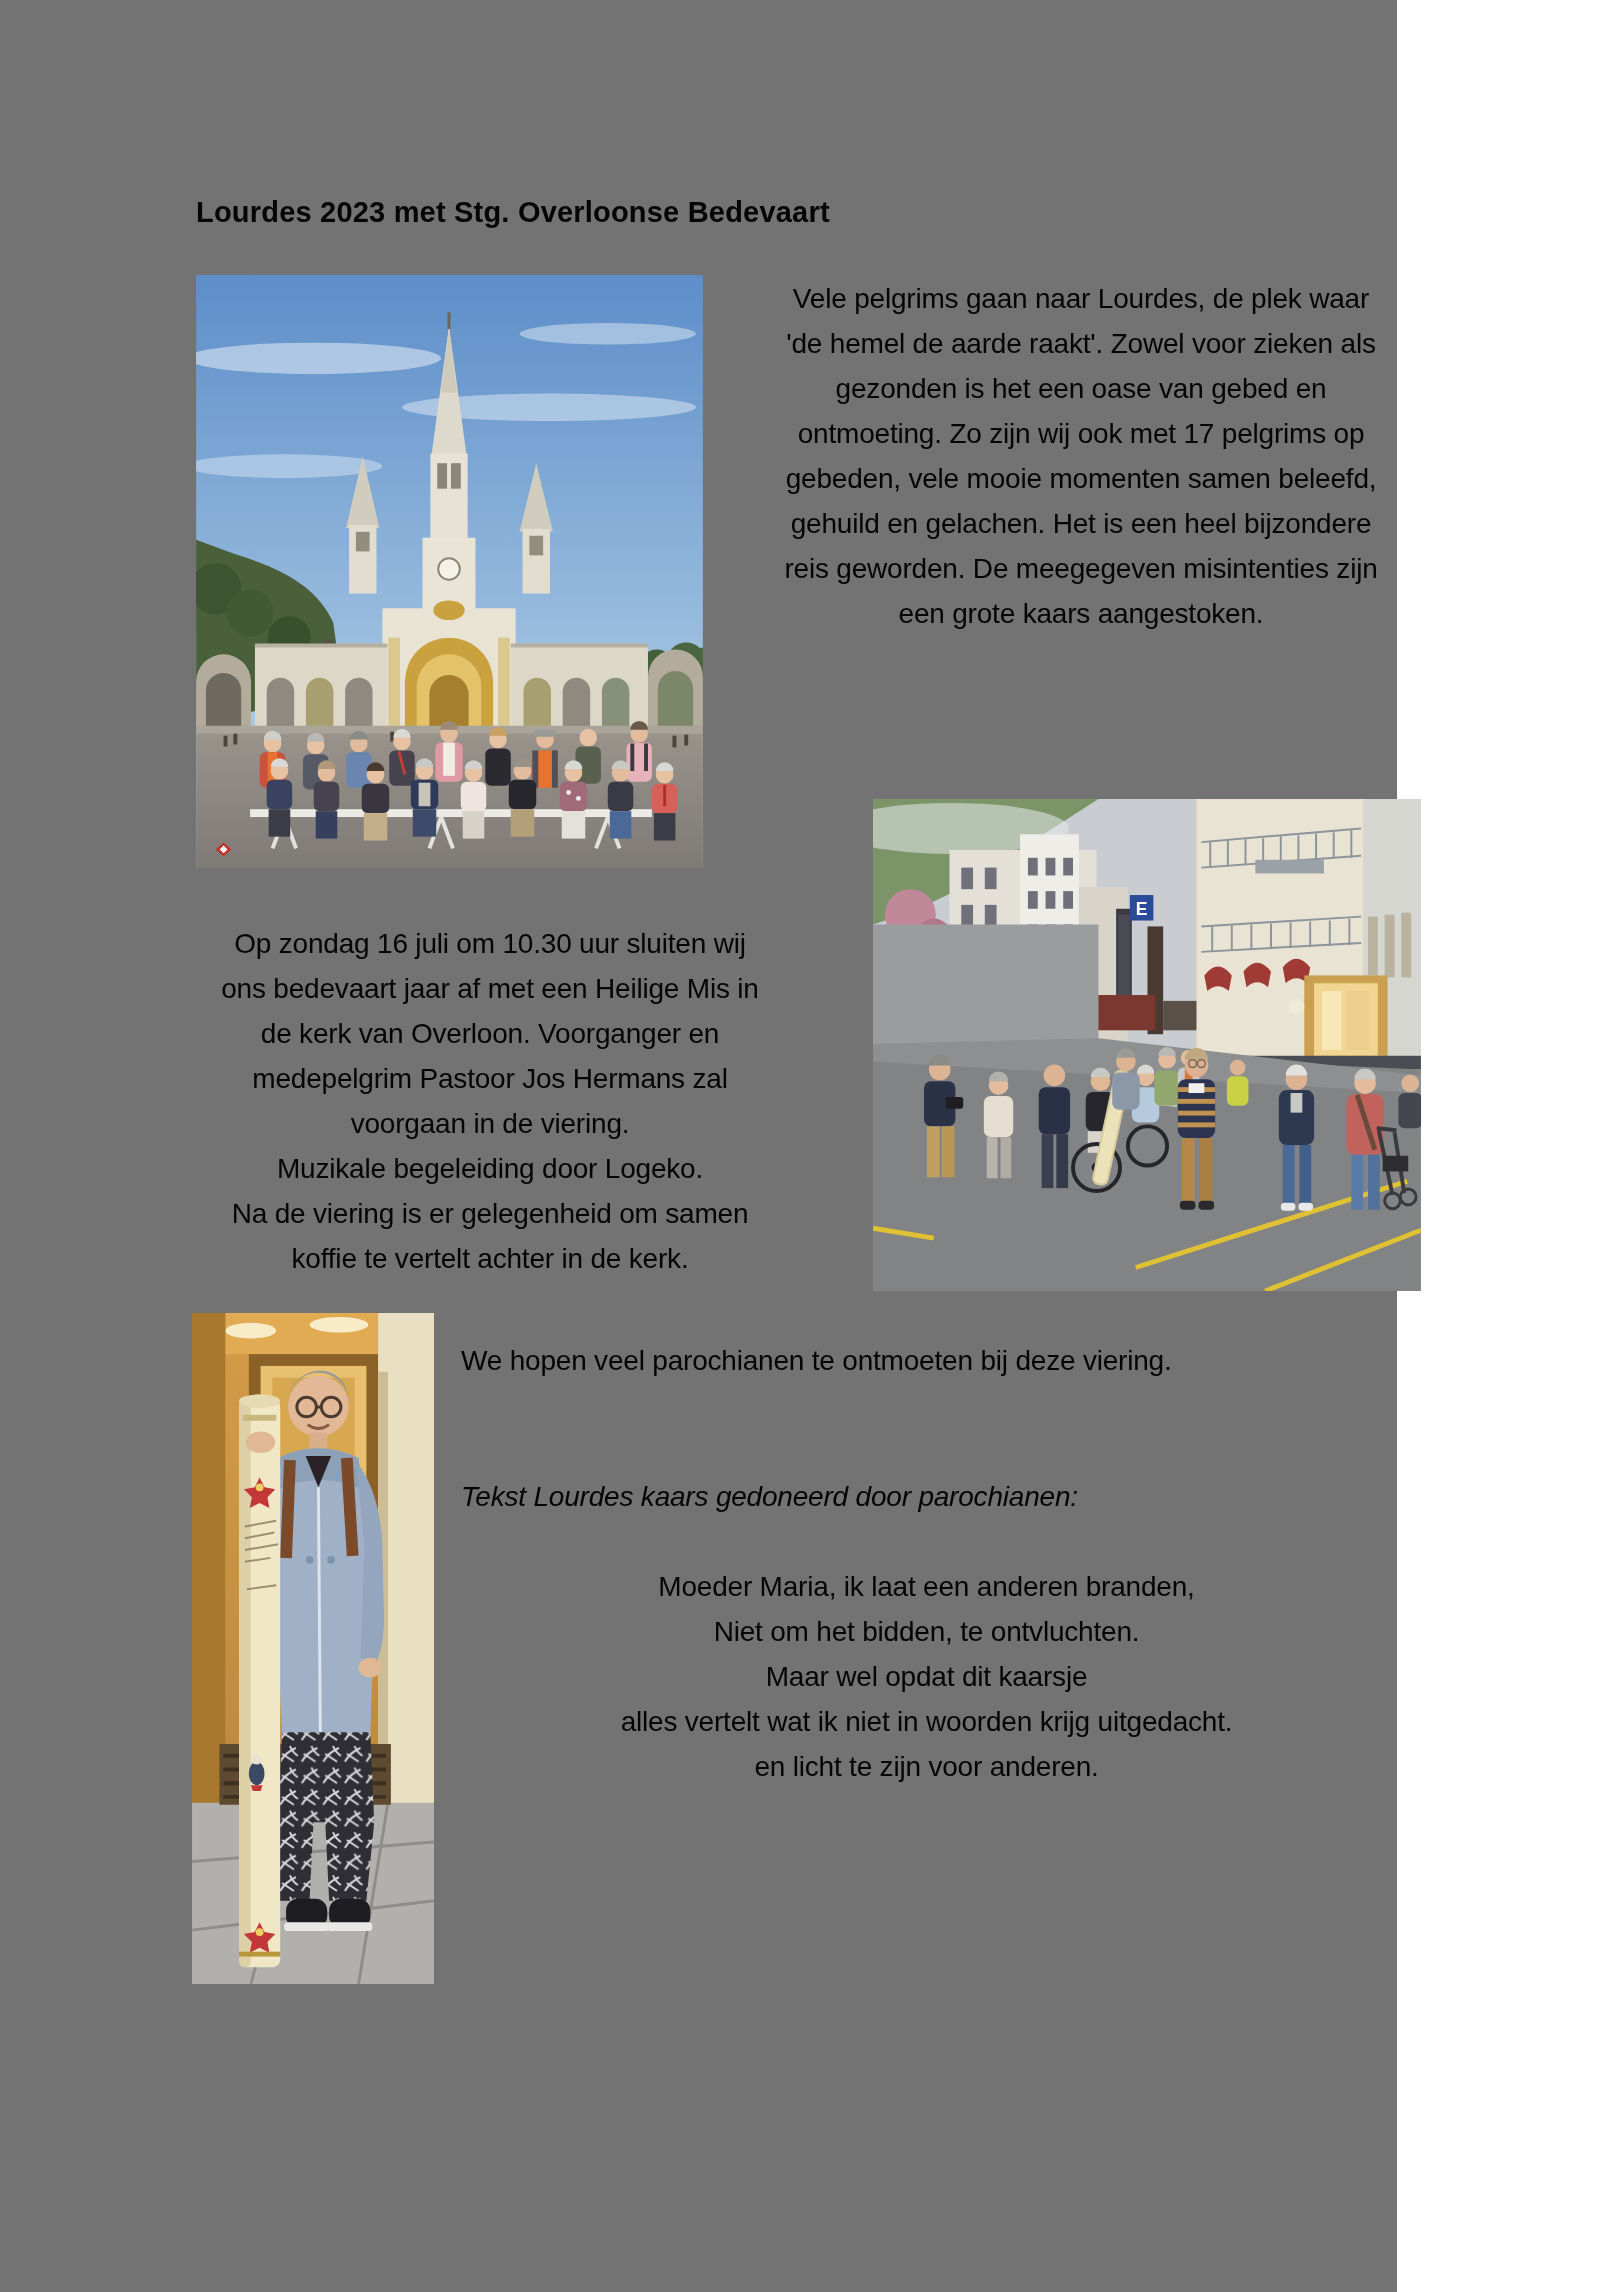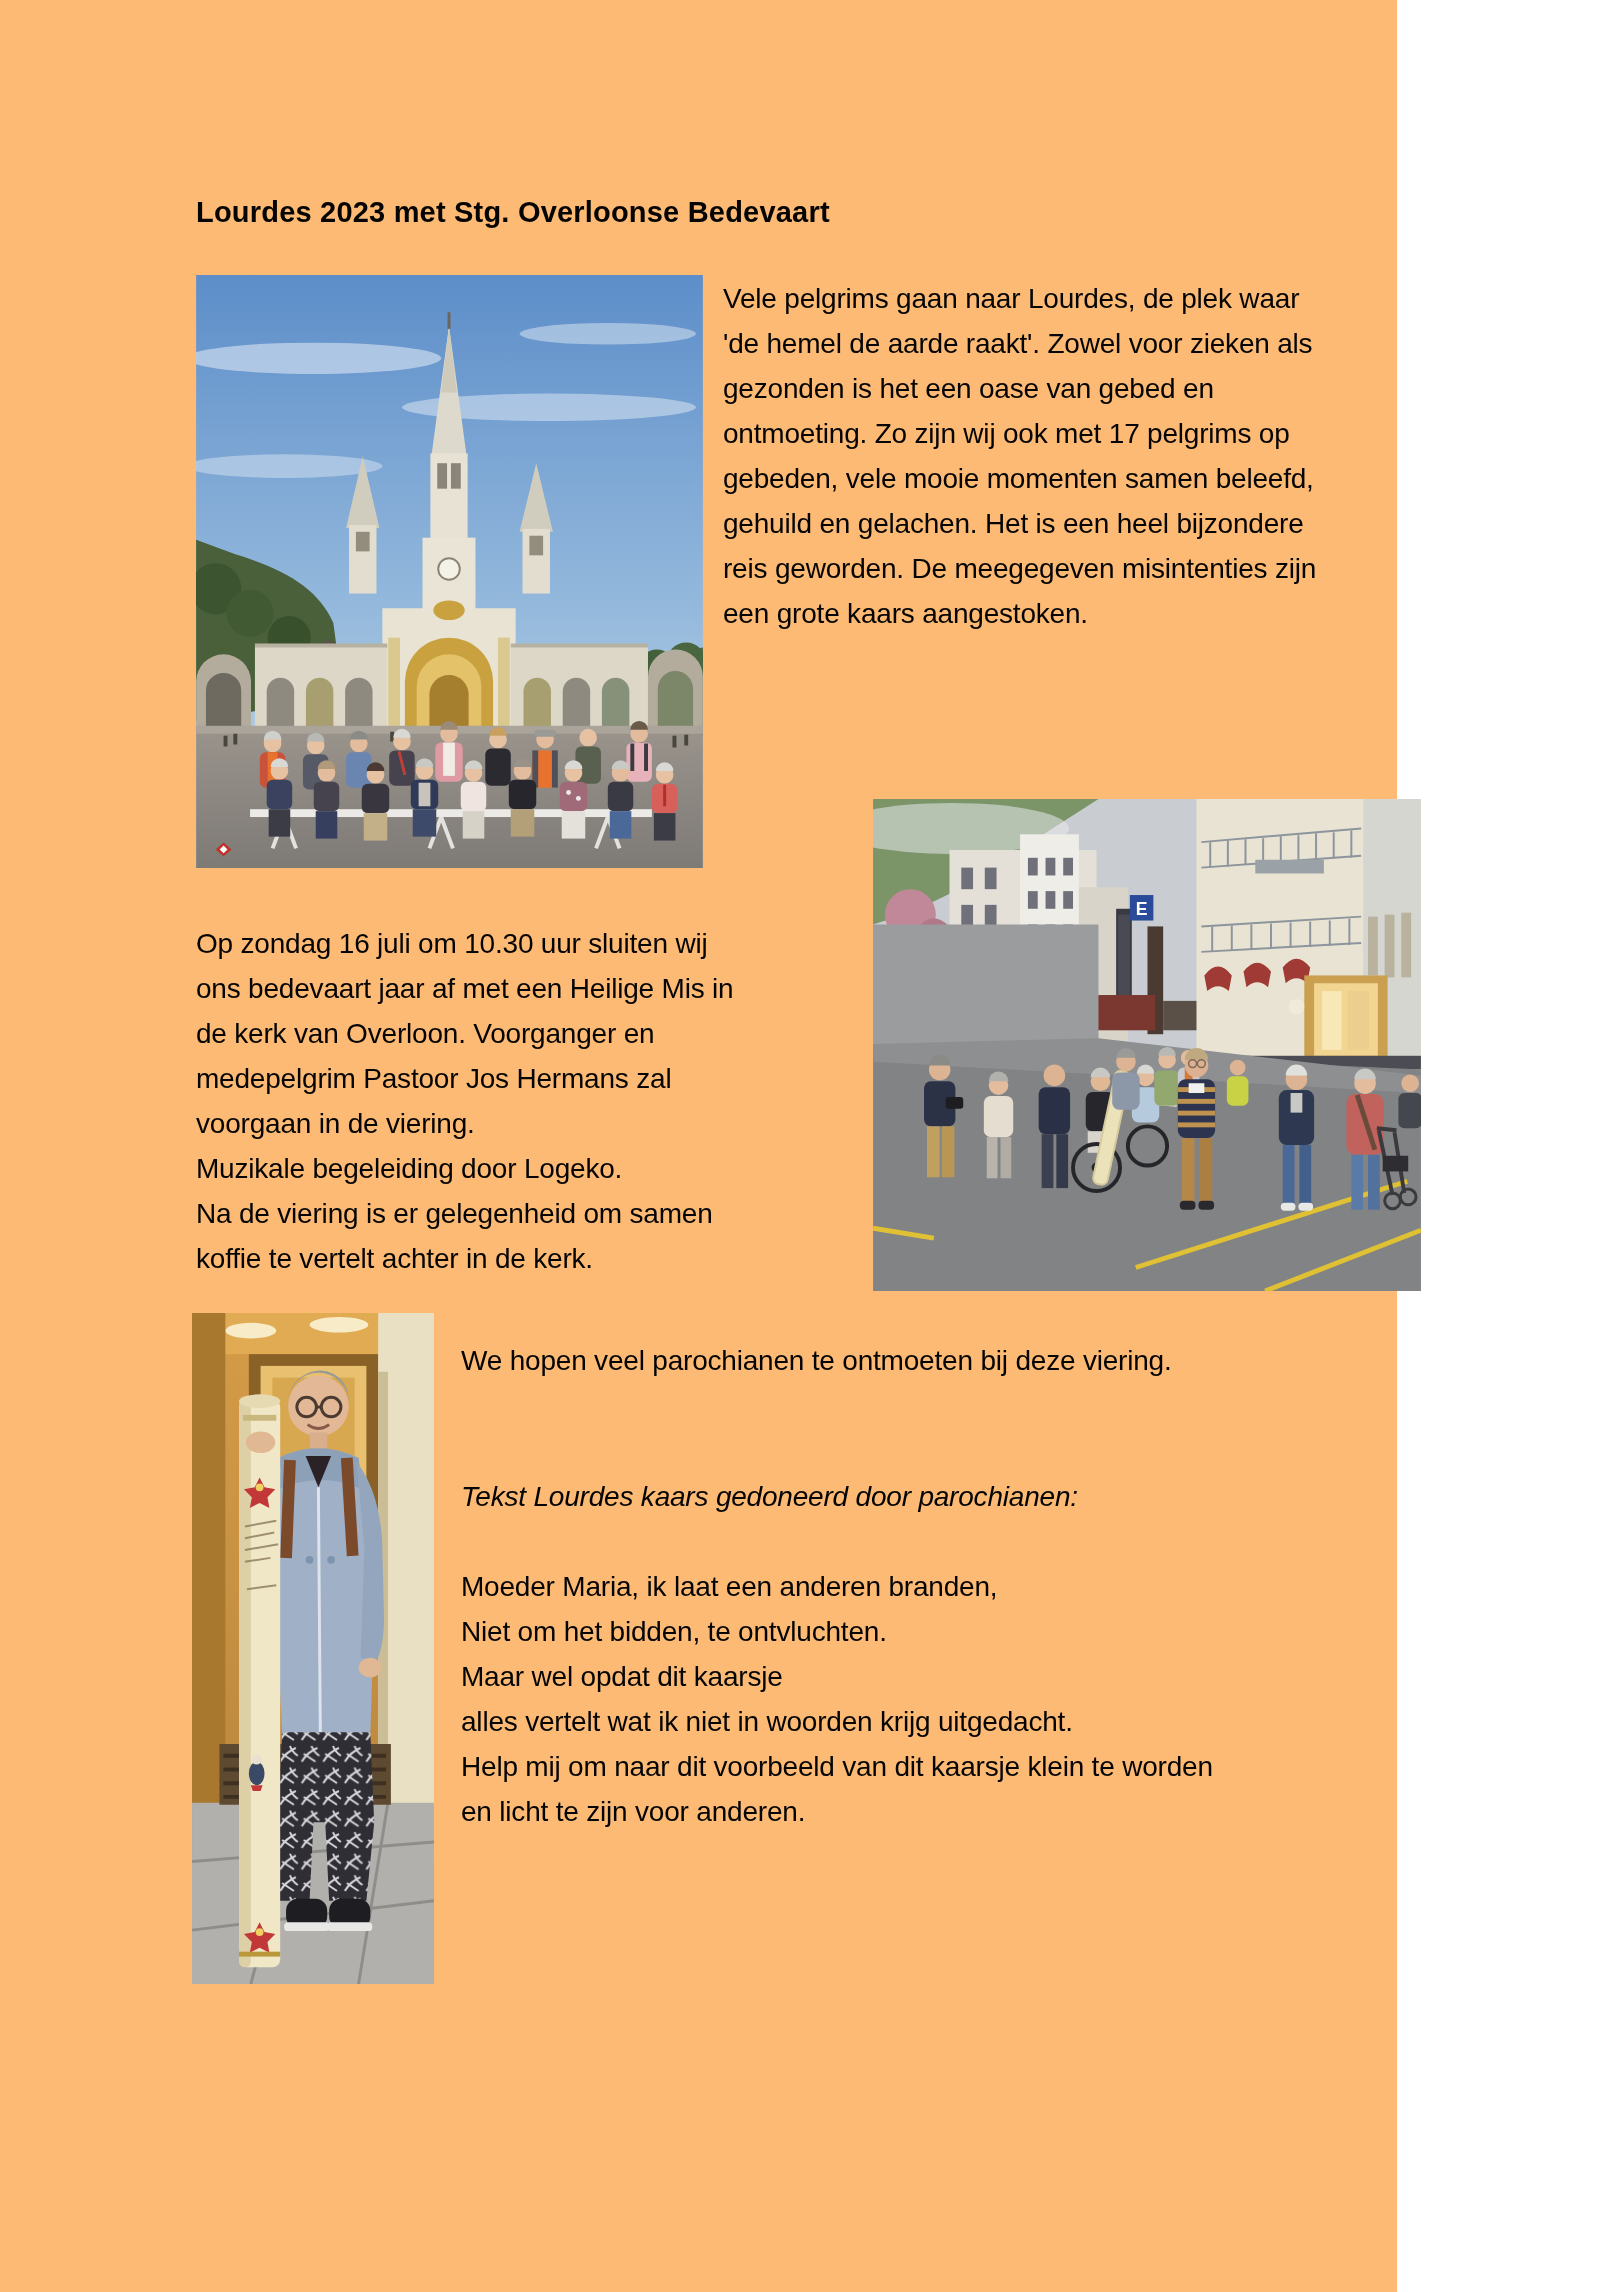--- a/index.html
+++ b/index.html
@@ -3,21 +3,21 @@
 <meta charset="utf-8">
 <style>
   html, body { margin: 0; padding: 0; }
   body {
     width: 1621px; height: 2293px;
     background: #ffffff;
     overflow: hidden;
     font-family: "Liberation Sans", sans-serif;
     color: #050505;
   }
-  .page { position: relative; width: 1397px; height: 2293px; background: #fdba74; }
+  .page { position: relative; width: 1397px; height: 2293px; background: #737373; text-align: center; }
 
   .page-title {
     position: absolute; left: 196px; top: 196px;
     font-size: 29px; font-weight: bold; letter-spacing: 0.2px;
     white-space: nowrap;
   }
 
   .body-text { font-size: 28px; letter-spacing: -0.2px; }
   .body-text .line { height: 45px; line-height: 45px; white-space: nowrap; }
 
@@ -605,18 +605,17 @@
 
   <div class="invitation-line">We hopen veel parochianen te ontmoeten bij deze viering.</div>
 
   <div class="candle-heading">Tekst Lourdes kaars gedoneerd door parochianen:</div>
 
   <div class="poem-block body-text">
       <div class="line">Moeder Maria, ik laat een anderen branden,</div>
       <div class="line">Niet om het bidden, te ontvluchten.</div>
       <div class="line">Maar wel opdat dit kaarsje</div>
       <div class="line">alles vertelt wat ik niet in woorden krijg uitgedacht.</div>
-      <div class="line">Help mij om naar dit voorbeeld van dit kaarsje klein te worden</div>
       <div class="line">en licht te zijn voor anderen.</div>
     </div>
 
 </div>
 
 
 </body></html>

